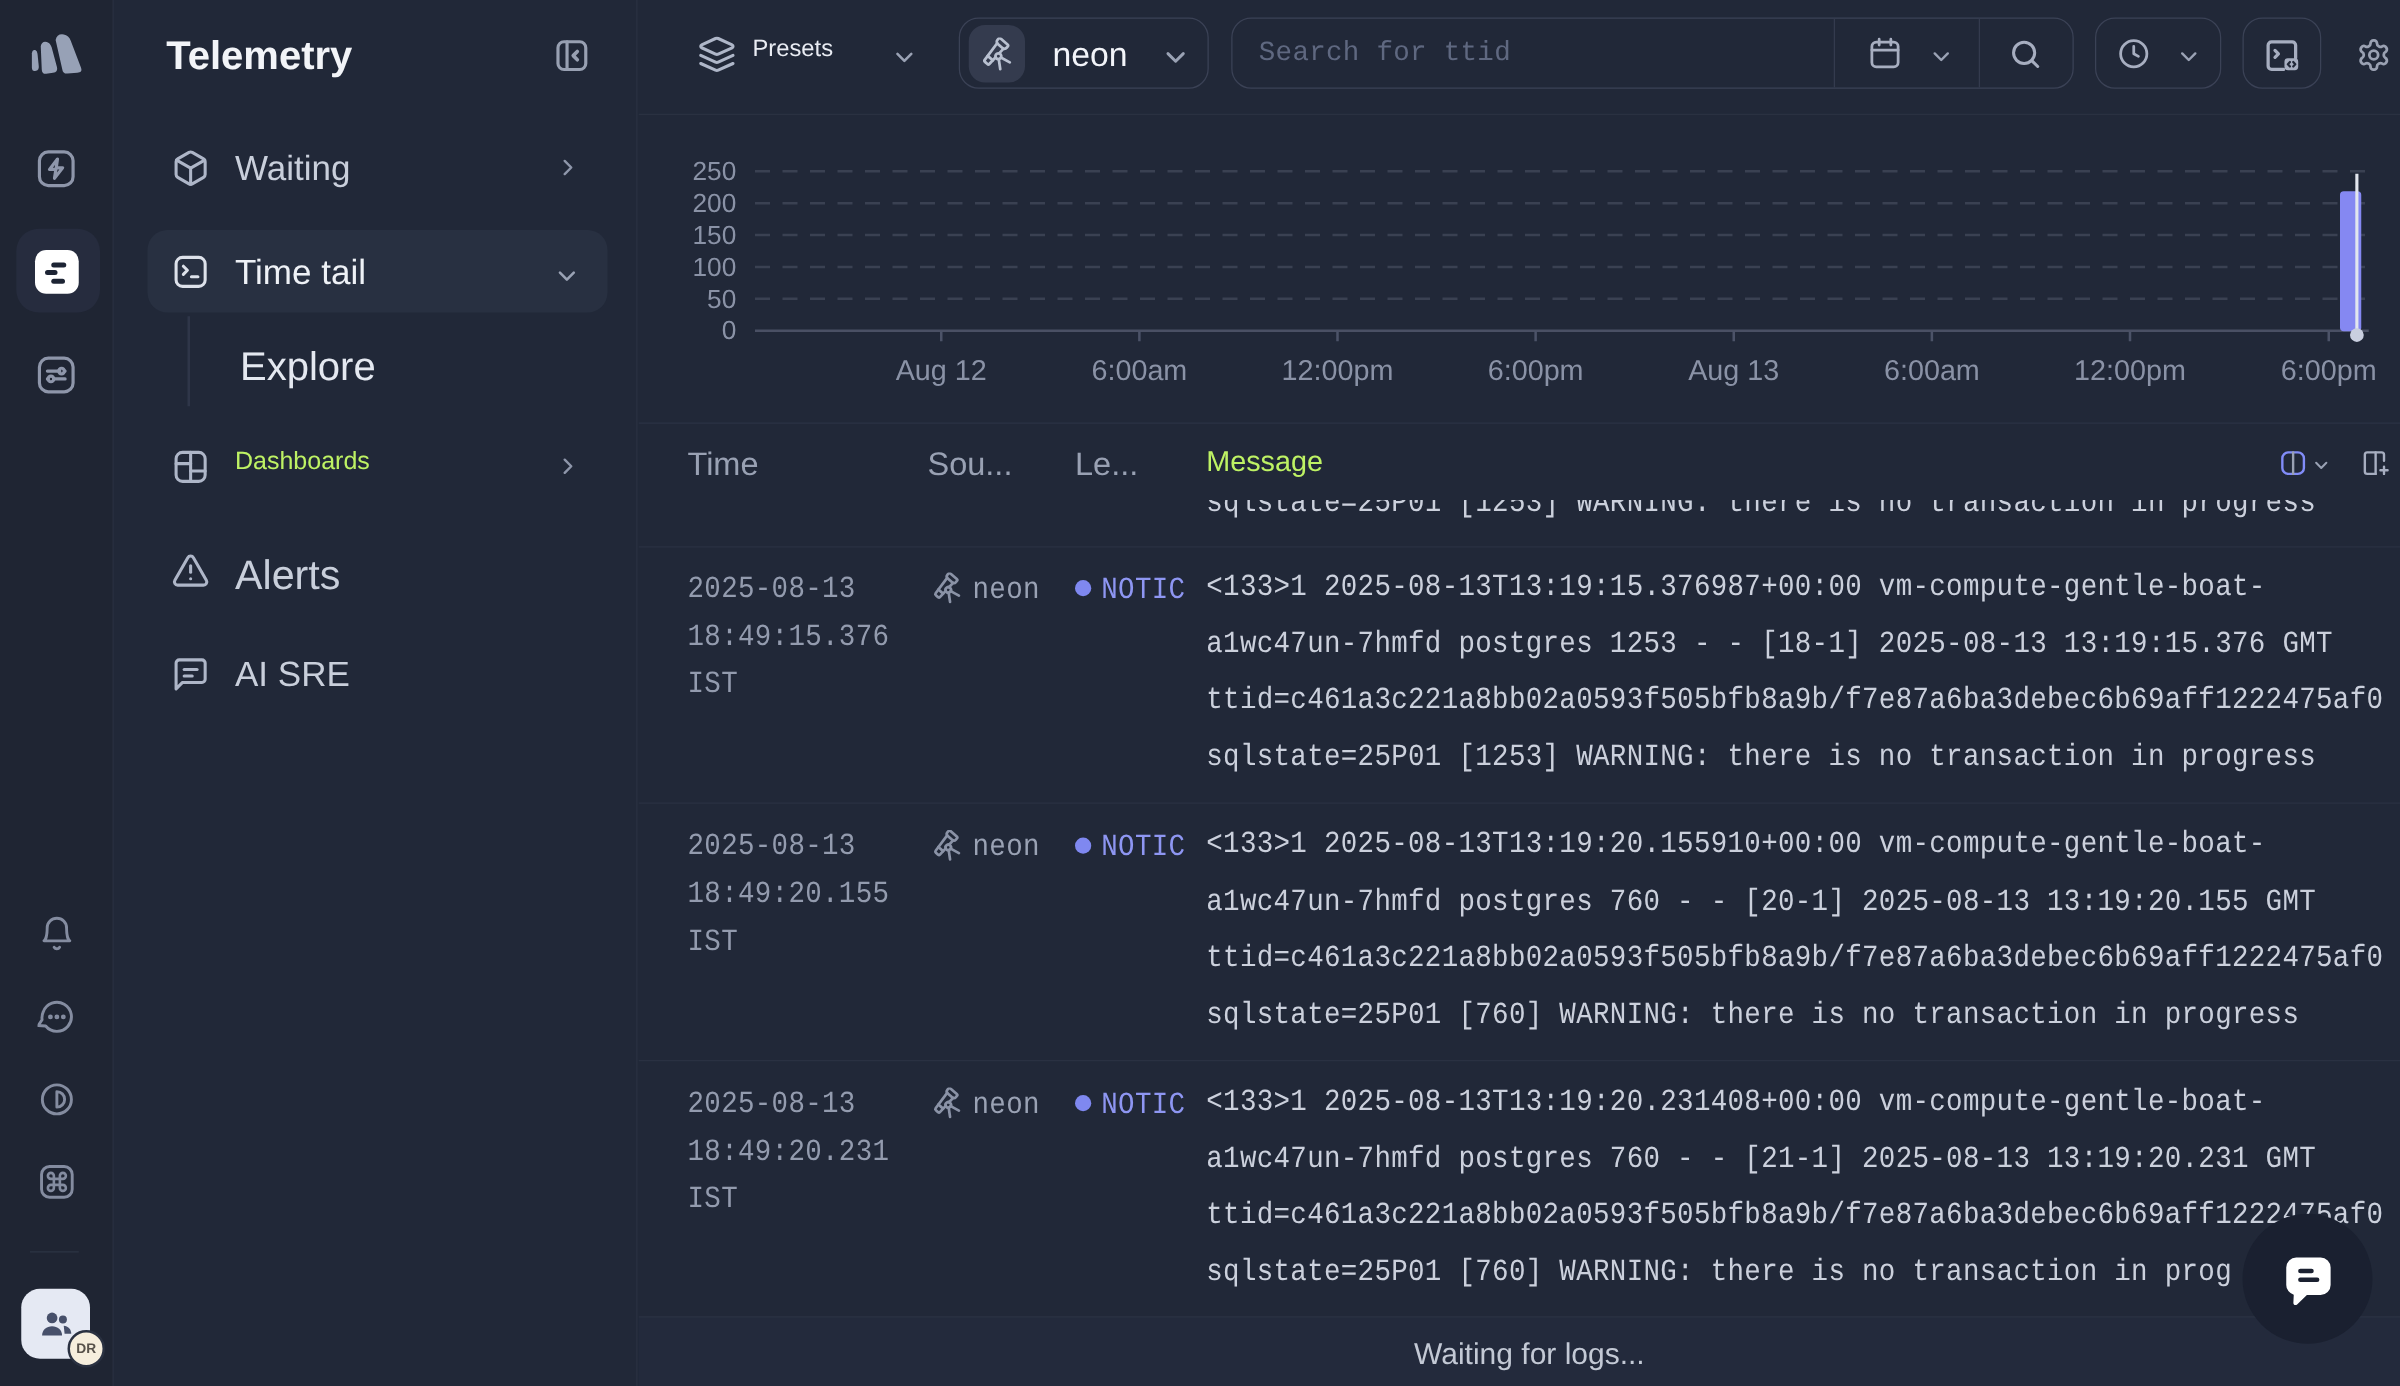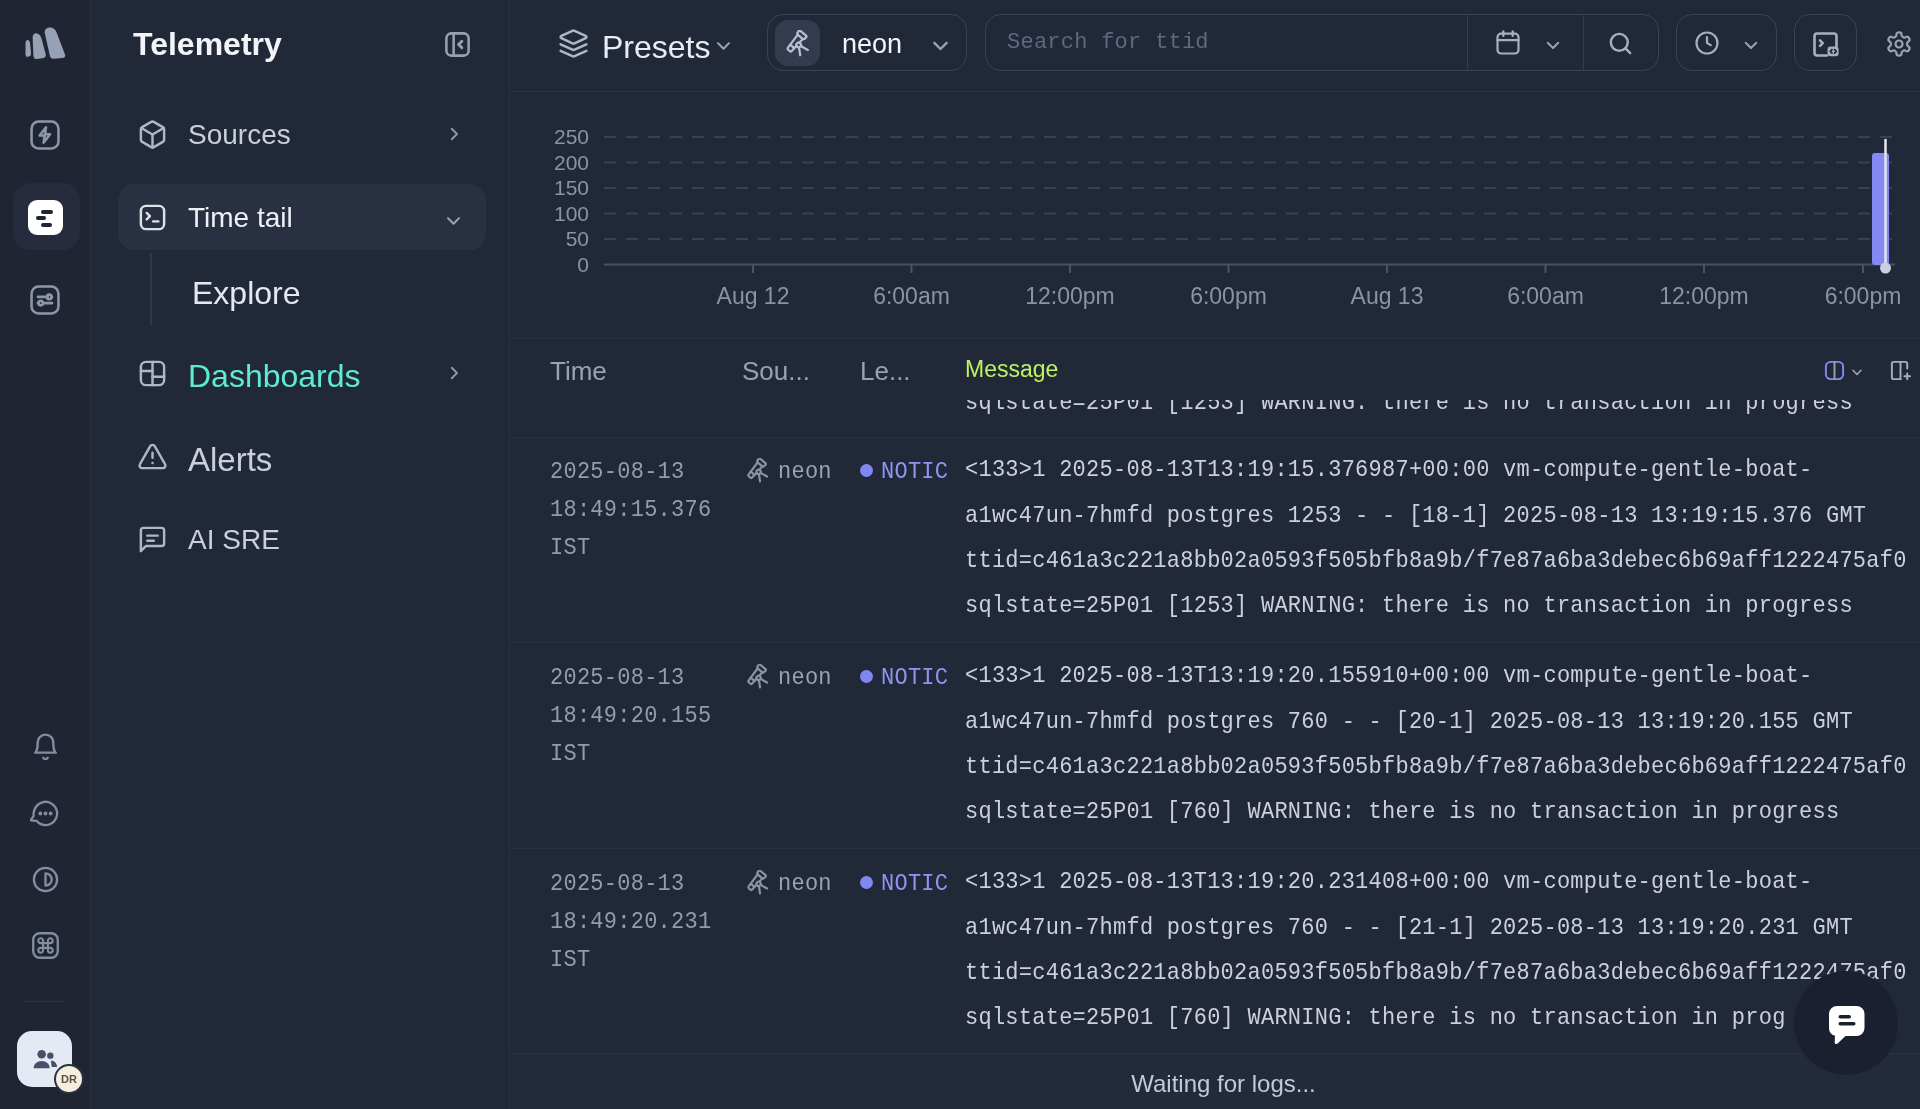--- a/index.html
+++ b/index.html
@@ -97,21 +97,21 @@
 </svg>
 </div>
 
 <div class="abs" style="left:137px;top:119px;color:#aeb6c8">
 <svg width="31" height="31" viewBox="0 0 24 24" fill="none" stroke="currentColor" stroke-width="1.9" stroke-linecap="round" stroke-linejoin="round">
 <path d="M21 8a2 2 0 0 0-1-1.73l-7-4a2 2 0 0 0-2 0l-7 4A2 2 0 0 0 3 8v8a2 2 0 0 0 1 1.73l7 4a2 2 0 0 0 2 0l7-4A2 2 0 0 0 21 16Z"></path>
       <path d="m3.3 7 8.7 5 8.7-5"></path>
       <path d="M12 22V12"></path>
 </svg>
 </div>
-<div class="abs" style="left:188px;top:119px;font-size:28px;color:#c9cfdb">Sources</div>
+<div class="abs" style="left:188px;top:119px;font-size:28px;color:#c9cfdb">Waiting</div>
 <div class="abs" style="left:445px;top:125px;color:#8e96aa">
 <svg width="18" height="18" viewBox="0 0 24 24" fill="none" stroke="currentColor" stroke-width="2.6" stroke-linecap="round" stroke-linejoin="round">
       <path d="m9 5 7 7-7 7"></path>
     </svg>
 </div>
 
 <div class="abs dots" style="left:118px;top:184px;width:368px;height:66px;background:#283041;border-radius:16px"></div>
 <div class="abs" style="left:137px;top:202px;color:#dde1ea">
 <svg width="31" height="31" viewBox="0 0 24 24" fill="none" stroke="currentColor" stroke-width="1.9" stroke-linecap="round" stroke-linejoin="round">
 <rect x="3" y="3" width="18" height="18" rx="4"></rect>
@@ -130,21 +130,21 @@
 <div class="abs" style="left:192px;top:275px;font-size:32px;color:#e4e8f0">Explore</div>
 
 <div class="abs" style="left:137px;top:358px;color:#aeb6c8">
 <svg width="31" height="31" viewBox="0 0 24 24" fill="none" stroke="currentColor" stroke-width="1.9" stroke-linecap="round" stroke-linejoin="round">
 <rect x="3" y="3" width="18" height="18" rx="4"></rect>
       <path d="M12 3v18"></path>
       <path d="M3 10h9"></path>
       <path d="M12 14.5h9"></path>
 </svg>
 </div>
-<div class="abs" style="left:188px;top:358px;font-size:32px;color:#5eead4">Dashboards</div>
+<div class="abs" style="left:188px;top:358px;font-size:20px;color:#bef264">Dashboards</div>
 <div class="abs" style="left:445px;top:364px;color:#8e96aa">
 <svg width="18" height="18" viewBox="0 0 24 24" fill="none" stroke="currentColor" stroke-width="2.6" stroke-linecap="round" stroke-linejoin="round">
       <path d="m9 5 7 7-7 7"></path>
     </svg>
 </div>
 
 <div class="abs" style="left:137px;top:441px;color:#aeb6c8">
 <svg width="31" height="31" viewBox="0 0 24 24" fill="none" stroke="currentColor" stroke-width="1.9" stroke-linecap="round" stroke-linejoin="round">
 <path d="m21.73 18-8-14a2 2 0 0 0-3.48 0l-8 14A2 2 0 0 0 4 21h16a2 2 0 0 0 1.73-3"></path>
       <path d="M12 9v4"></path>
@@ -163,21 +163,21 @@
 <div class="abs" style="left:188px;top:524px;font-size:28px;color:#c9cfdb">AI SRE</div>
 
 <div class="abs" style="left:511px;top:0;width:1409px;height:92px;border-bottom:1px solid #2a3141"></div>
 <div class="abs" style="left:558px;top:28px;color:#aeb6c8">
 <svg width="31" height="31" viewBox="0 0 24 24" fill="none" stroke="currentColor" stroke-width="1.9" stroke-linecap="round" stroke-linejoin="round">
 <path d="M12.83 2.18a2 2 0 0 0-1.66 0L2.6 6.08a1 1 0 0 0 0 1.83l8.58 3.91a2 2 0 0 0 1.66 0l8.58-3.9a1 1 0 0 0 0-1.83Z"></path>
       <path d="m22 17.65-9.17 4.16a2 2 0 0 1-1.66 0L2 17.65"></path>
       <path d="m22 12.65-9.17 4.16a2 2 0 0 1-1.66 0L2 12.65"></path>
 </svg>
 </div>
-<div class="abs" style="left:602px;top:29px;font-size:32px;font-weight:500;color:#e9ecf3">Presets</div>
+<div class="abs" style="left:602px;top:29px;font-size:19px;font-weight:500;color:#e9ecf3">Presets</div>
 <div class="abs" style="left:714px;top:36px;color:#9aa2b4">
 <svg width="19" height="19" viewBox="0 0 24 24" fill="none" stroke="currentColor" stroke-width="2.6" stroke-linecap="round" stroke-linejoin="round">
       <path d="m5 9 7 7 7-7"></path>
     </svg>
 </div>
 
 <div class="abs" style="left:767px;top:14px;width:200px;height:57px;border:1.5px solid #3b4256;border-radius:16px"></div>
 <div class="abs dots" style="left:775px;top:20px;width:45px;height:46px;background:#343b4e;border-radius:13px"></div>
 <div class="abs" style="left:784px;top:30px;color:#b8c0d0">
 <svg width="28" height="28" viewBox="0 0 24 24" fill="none" stroke="currentColor" stroke-width="1.9" stroke-linecap="round" stroke-linejoin="round">

